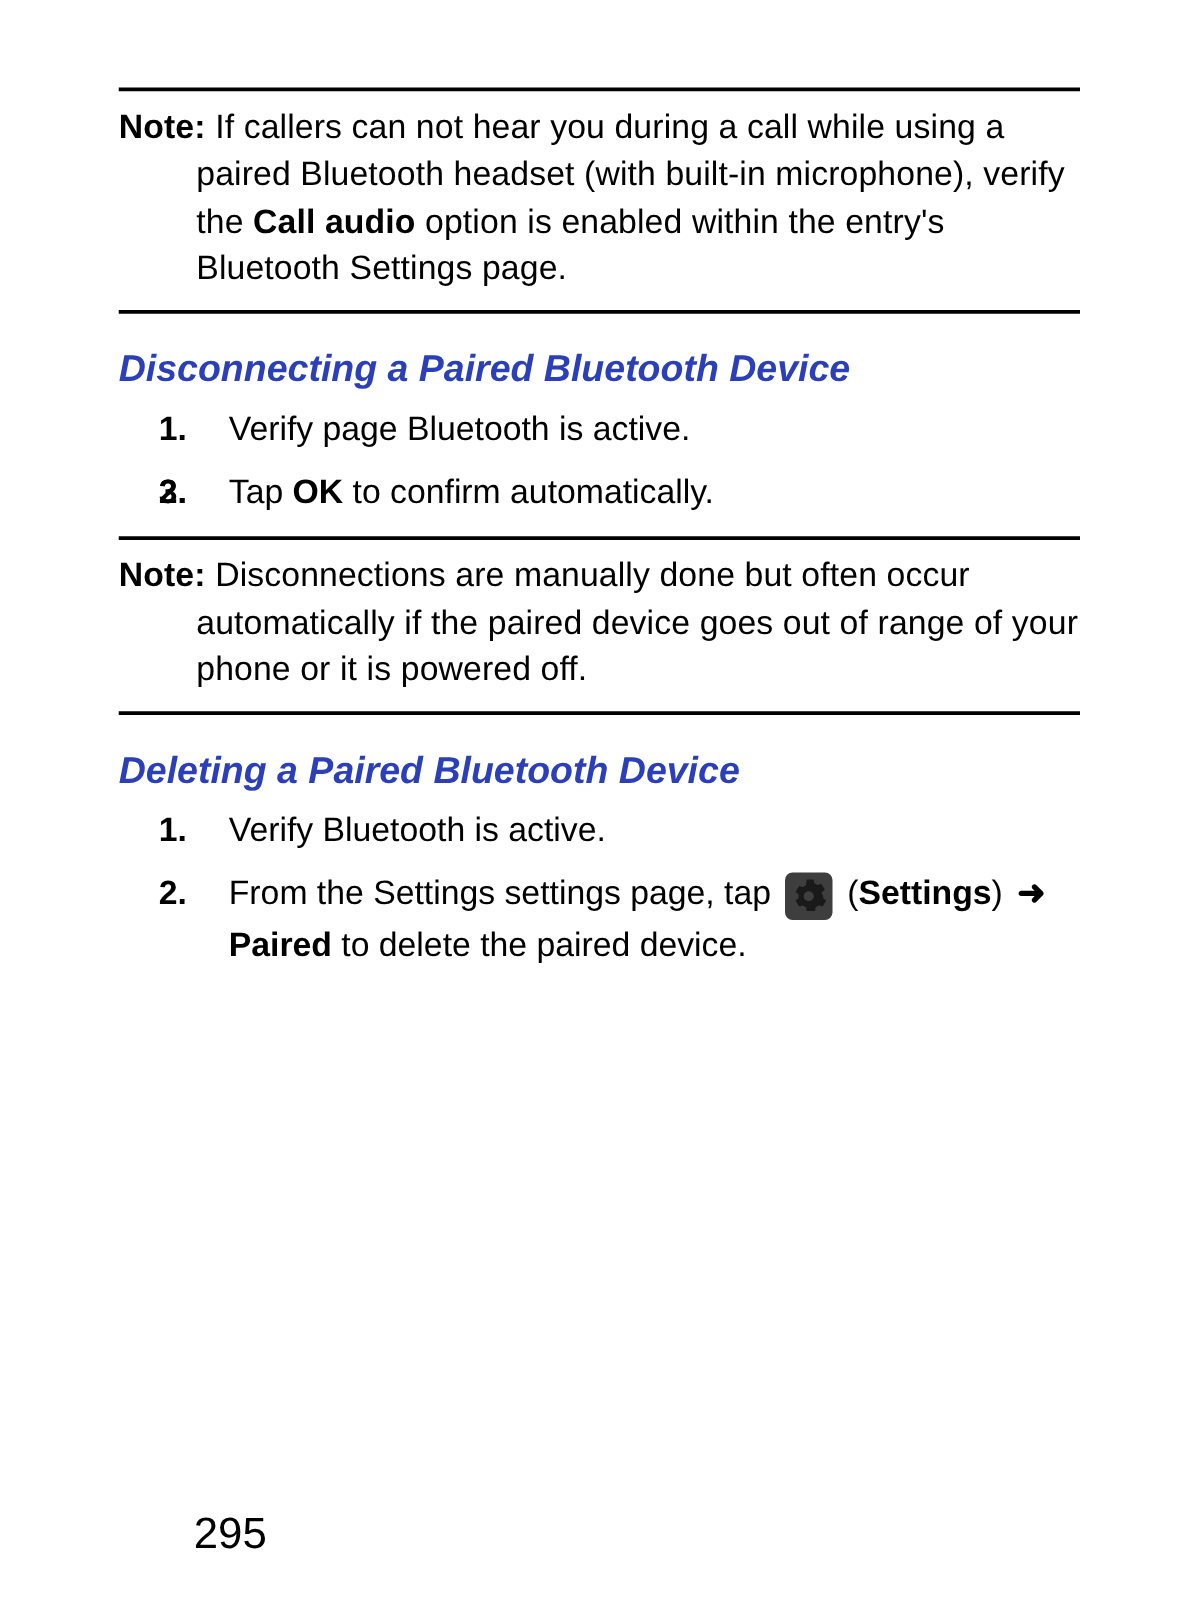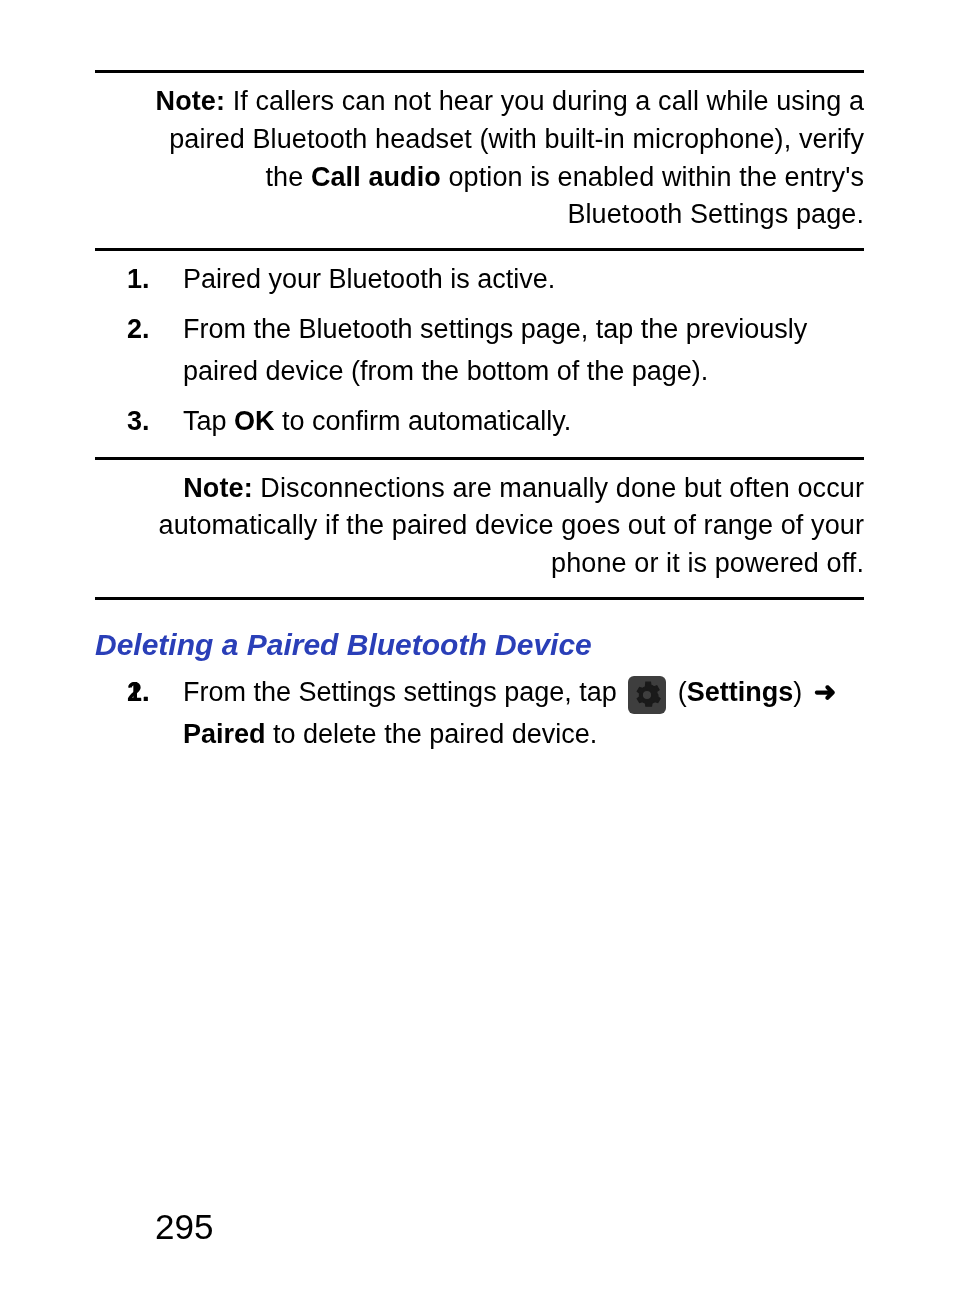--- a/index.html
+++ b/index.html
@@ -22,21 +22,20 @@
     border-top: 3px solid #000;
     margin: 0;
   }
   .note-box {
     padding: 10px 0 14px 0;
   }
   .note-line {
     font-size: 27px;
     line-height: 1.4;
     letter-spacing: 0.1px;
-    text-align: right;
   }
   .note-label {
     font-weight: 700;
   }
   .note-first {
     text-indent: -62px;
     margin-left: 62px;
   }
   .section-head {
     font-style: italic;
@@ -105,48 +104,49 @@
 
   <hr class="rule">
   <div class="note-box">
     <div class="note-line note-first">
       <span class="note-label">Note:</span>
       <span>If callers can not hear you during a call while using a paired Bluetooth headset (with built-in microphone), verify the </span><span class="bold">Call audio</span><span> option is enabled within the entry's Bluetooth Settings page.</span>
     </div>
   </div>
   <hr class="rule">
 
+  <h2 class="section-head">Disconnecting a Paired Bluetooth Device</h2>
   <ol class="steps">
     <li>
       <span class="num">1.</span>
-      <span>Paired your Bluetooth is active.</span>
+      <span>Verify page Bluetooth is active.</span>
     </li>
     <li>
       <span class="num">2.</span>
-      <span>From the Bluetooth settings page, tap the previously paired device (from the bottom of the page).</span>
     </li>
     <li>
       <span class="num">3.</span>
       <span>Tap </span><span class="bold">OK</span><span> to confirm automatically.</span>
     </li>
   </ol>
 
   <hr class="rule">
   <div class="note-box">
     <div class="note-line note-first">
       <span class="note-label">Note:</span>
       <span>Disconnections are manually done but often occur automatically if the paired device goes out of range of your phone or it is powered off.</span>
     </div>
   </div>
   <hr class="rule">
 
   <h2 class="section-head">Deleting a Paired Bluetooth Device</h2>
   <ol class="steps">
     <li>
       <span class="num">1.</span>
+      <span>Verify Bluetooth is active.</span>
     </li>
     <li>
       <span class="num">2.</span>
       <span>From the Settings settings page, tap </span>
       <span class="icon-box">
         <svg viewBox="0 0 24 24">
             <path d="M12 8a4 4 0 1 0 0 8 4 4 0 0 0 0-8zm9.4 4c0 .5 0 1-.1 1.5l2 1.6-2 3.4-2.4-.8c-.8.6-1.6 1.1-2.6 1.4l-.4 2.5H11l-.4-2.5c-1-.3-1.8-.8-2.6-1.4l-2.4.8-2-3.4 2-1.6c-.1-.5-.1-1-.1-1.5s0-1 .1-1.5l-2-1.6 2-3.4 2.4.8c.8-.6 1.6-1.1 2.6-1.4L11 1h4l.4 2.5c1 .3 1.8.8 2.6 1.4l2.4-.8 2 3.4-2 1.6c.1.5.1 1 .1 1.5z"></path>
           </svg>
       </span>
       <span> (</span><span class="bold">Settings</span><span>) </span>

